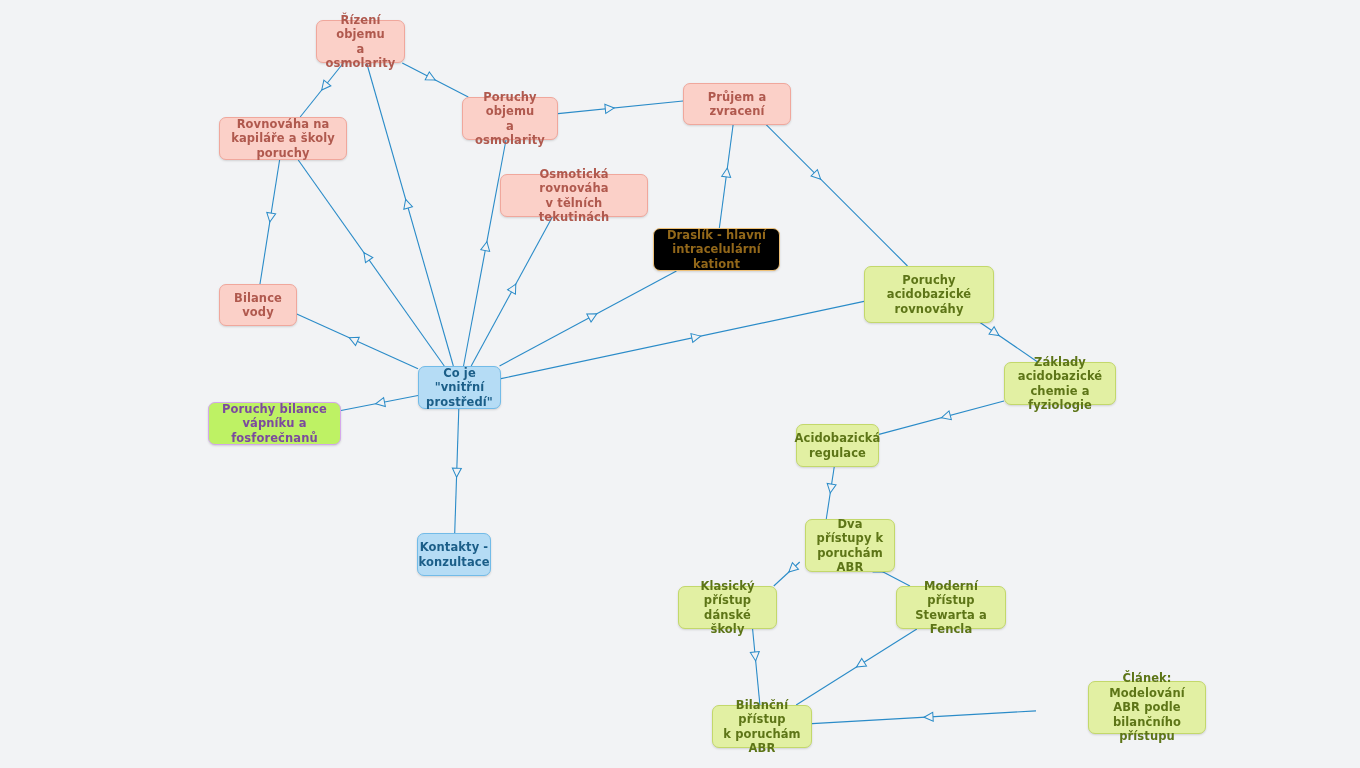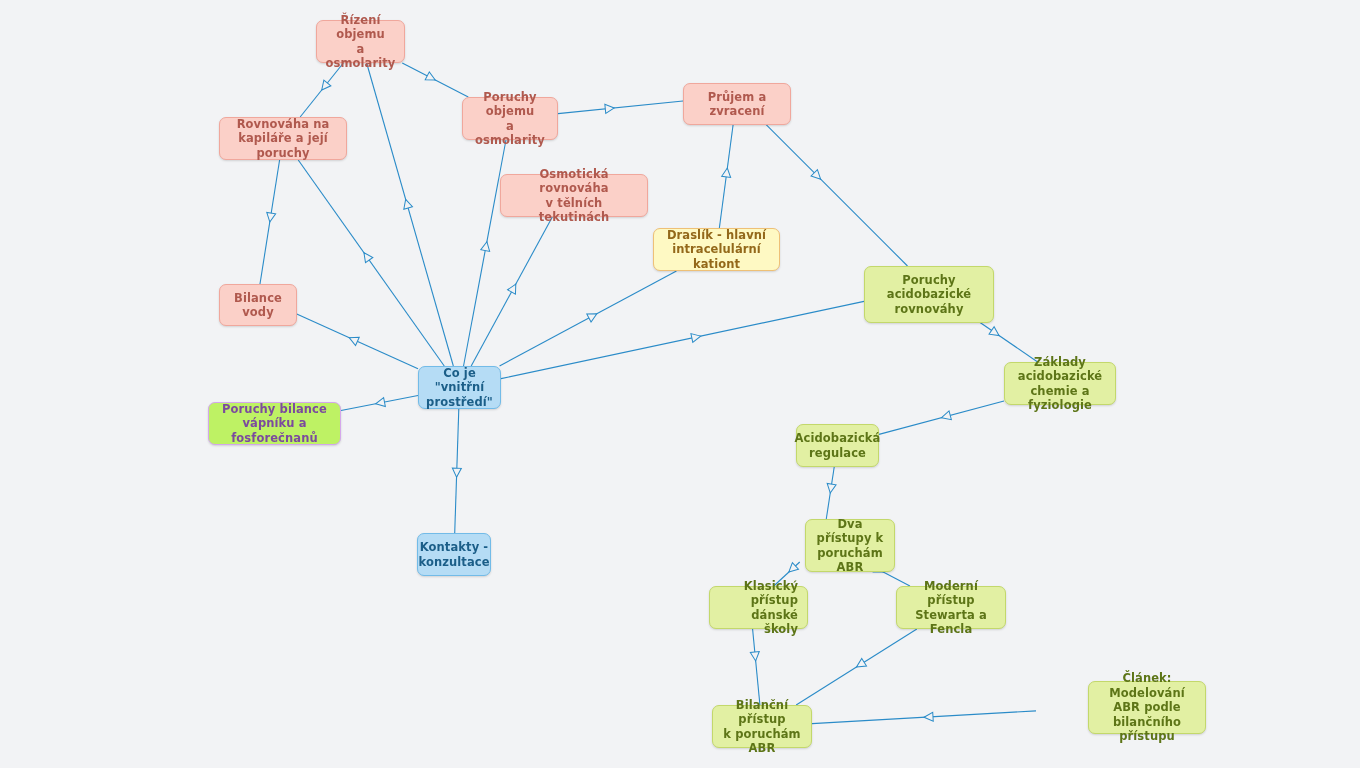--- a/index.html
+++ b/index.html
@@ -36,21 +36,21 @@
     font-size: 11.5px;
     font-weight: bold;
     line-height: 14.5px;
     letter-spacing: 0.1px;
     padding: 20px 9px;
     box-shadow: 0 1px 2px rgba(60,60,60,0.18);
     white-space: pre-line;
     z-index: 3;
   }
   .node.pink   { background: #fbd0c8; border-color: #f0a79c; color: #b0594e; }
-  .node.orange { background: #fef9c3; border-color: #eec077; color: #93681a; text-align: center; }
+  .node.orange { background: #000000; border-color: #eec077; color: #93681a; text-align: center; }
   .node.green  { background: #e2f0a3; border-color: #c3d86b; color: #5d7517; }
   .node.blue   { background: #b5dcf5; border-color: #72bbe8; color: #1b5e88; }
   .node.purple { background: #bef264; border-color: #d4a7ec; color: #7b4a9e; }
 </style>
 </head>
 <body>
 
 <div id="canvas">
   <svg id="edge-layer">
       <g>
@@ -143,21 +143,21 @@
       </g>
       <g>
         <line x1="1036" y1="710.8663663663664" x2="812" y2="723.6471471471472" stroke="#2a8bc8" stroke-width="1.1"></line>
         <polygon points="0,0 -9,-4.5 -9,4.5" fill="#f2f3f5" stroke="#2a8bc8" stroke-width="1" transform="translate(924,717.2567567567568) rotate(176.73441208360455)"></polygon>
       </g>
     </svg>
   <div id="node-layer">
       <div class="node pink" style="left: 316px; top: 20px; width: 89px; height: 43px;">Řízení objemu
 a osmolarity</div>
       <div class="node pink" style="left: 219px; top: 117px; width: 128px; height: 43px;">Rovnováha na
-kapiláře a její poruchy</div>
+kapiláře a školy poruchy</div>
       <div class="node pink" style="left: 462px; top: 97px; width: 96px; height: 43px;">Poruchy objemu
 a osmolarity</div>
       <div class="node pink" style="left: 683px; top: 83px; width: 108px; height: 25px;">Průjem a zvracení</div>
       <div class="node pink" style="left: 500px; top: 174px; width: 148px; height: 43px;">Osmotická rovnováha
 v tělních tekutinách</div>
       <div class="node orange" style="left: 653px; top: 228px; width: 127px; height: 43px;">Draslík - hlavní
 intracelulární kationt</div>
       <div class="node pink" style="left: 219px; top: 284px; width: 78px; height: 25px;">Bilance vody</div>
       <div class="node green" style="left: 864px; top: 266px; width: 130px; height: 57px; text-align: center;">Poruchy acidobazické
 rovnováhy</div>
@@ -166,21 +166,21 @@
       <div class="node blue" style="left: 418px; top: 366px; width: 83px; height: 43px;">Co je "vnitřní
 prostředí"</div>
       <div class="node purple" style="left: 208px; top: 402px; width: 133px; height: 43px;">Poruchy bilance
 vápníku a fosforečnanů</div>
       <div class="node green" style="left: 796px; top: 424px; width: 83px; height: 43px;">Acidobazická
 regulace</div>
       <div class="node blue" style="left: 417px; top: 533px; width: 74px; height: 43px;">Kontakty -
 konzultace</div>
       <div class="node green" style="left: 805px; top: 519px; width: 90px; height: 53px;">Dva přístupy k
 poruchám ABR</div>
-      <div class="node green" style="left: 709px; top: 586px; width: 99px; height: 43px; text-align: right;">Klasický přístup
+      <div class="node green" style="left: 678px; top: 586px; width: 99px; height: 43px;">Klasický přístup
 dánské školy</div>
       <div class="node green" style="left: 896px; top: 586px; width: 110px; height: 43px;">Moderní přístup
 Stewarta a Fencla</div>
       <div class="node green" style="left: 712px; top: 705px; width: 100px; height: 43px;">Bilanční přístup
 k poruchám ABR</div>
       <div class="node green" style="left: 1088px; top: 681px; width: 118px; height: 53px;">Článek: Modelování
 ABR podle
 bilančního přístupu</div>
     </div>
 </div>

